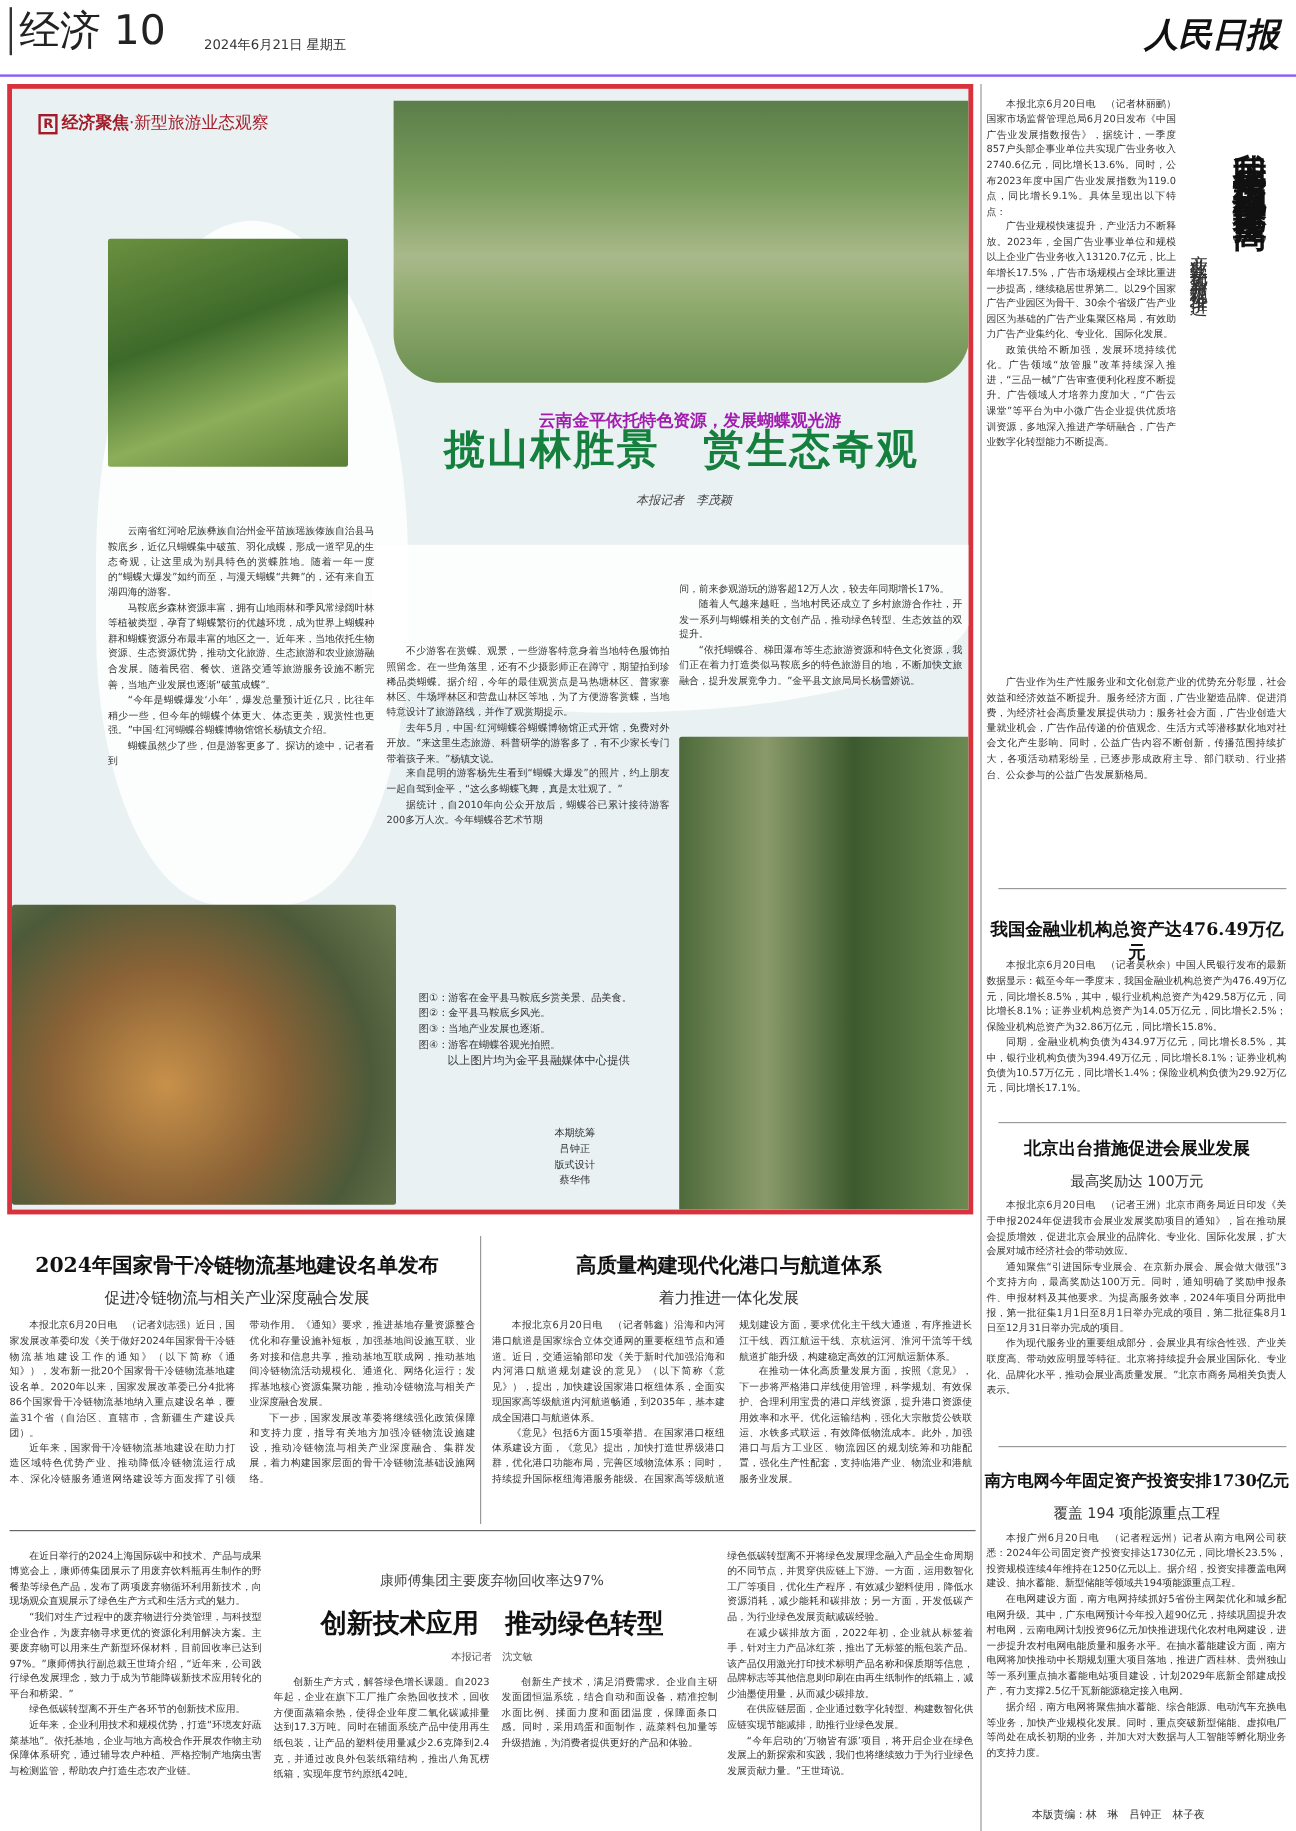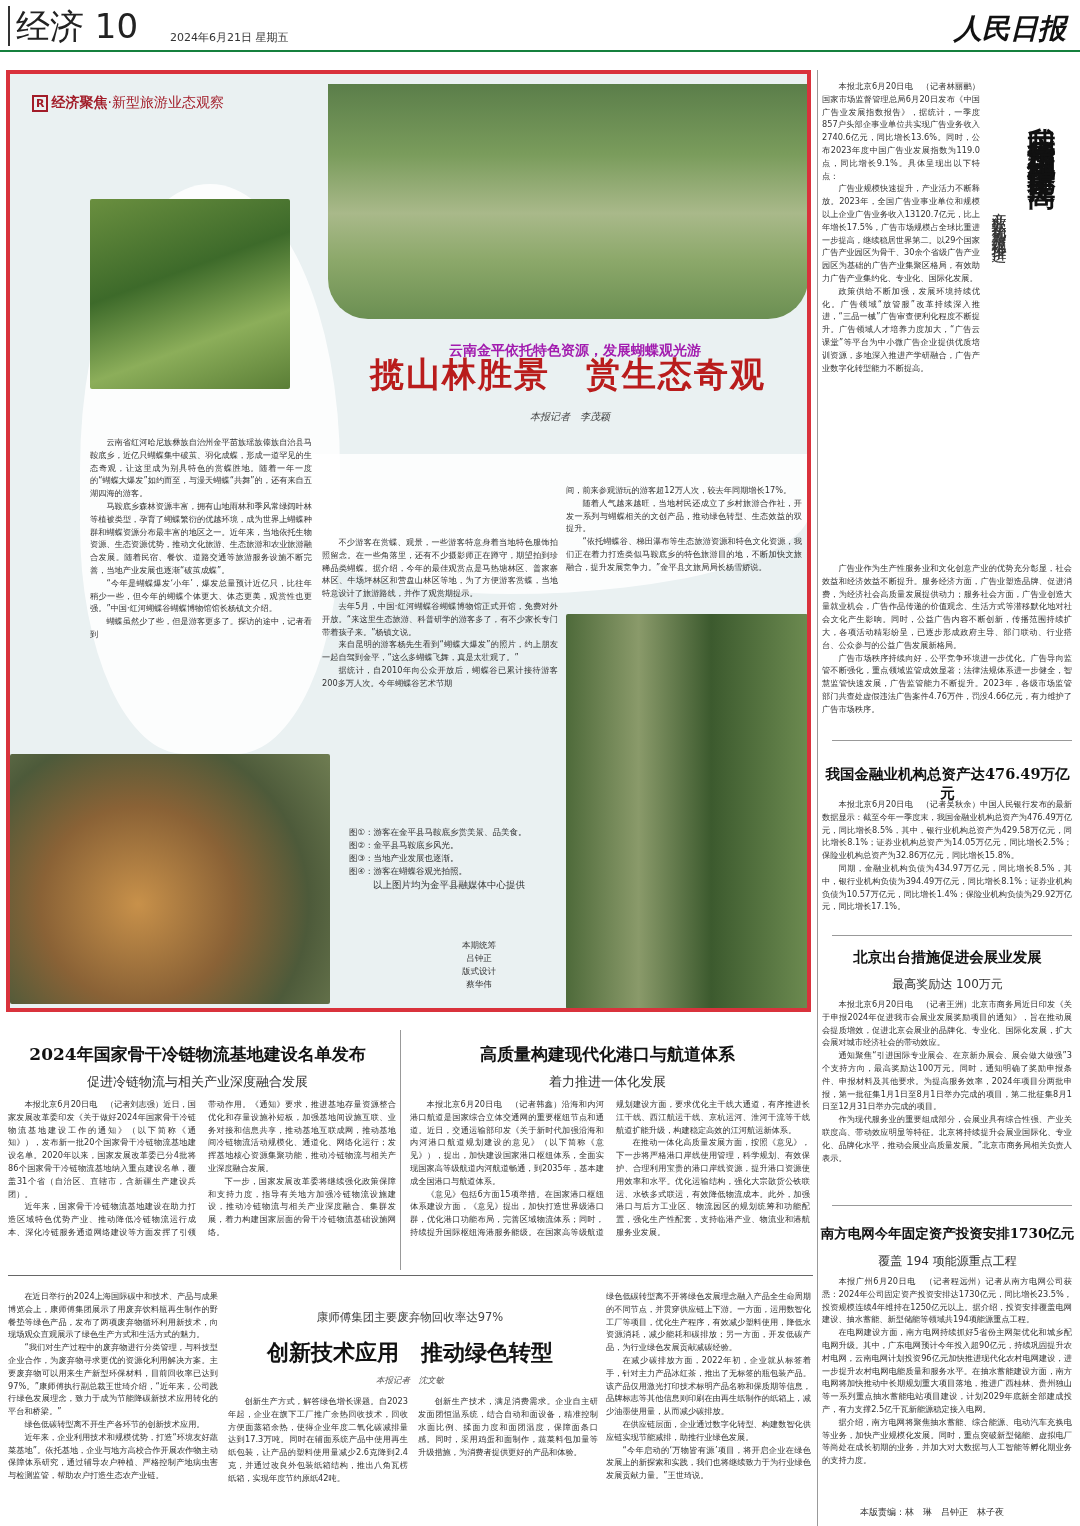--- a/index.html
+++ b/index.html
@@ -1,33 +1,33 @@
 <!DOCTYPE html>
 <html><head>
 <meta charset="utf-8">
 <style>
 *{margin:0;padding:0;box-sizing:border-box}
 body{width:1080px;height:1526px;background:#fff;font-family:"DejaVu Sans",sans-serif;color:#222;position:relative;overflow:hidden}
-.hdr{position:absolute;left:0;top:0;width:1080px;height:52px;border-bottom:2px solid #15803d}
+.hdr{position:absolute;left:0;top:0;width:1080px;height:64px;border-bottom:2px solid #8b5cf6}
 .hdr .sec{position:absolute;left:8px;top:6px;font-size:34px;color:#222;border-left:2px solid #333;padding-left:6px;line-height:40px}
 .hdr .date{position:absolute;left:170px;top:30px;font-size:11px;color:#333}
 .hdr .logo{position:absolute;right:14px;top:10px;font-family:"DejaVu Serif",serif;font-size:28px;font-style:italic;font-weight:bold;color:#111}
 .feature{position:absolute;left:6px;top:70px;width:805px;height:942px;border:4px solid #d9323c;background:#eaf1f2;overflow:hidden}
 .kicker{position:absolute;left:22px;top:20px;font-size:14px;color:#a21c28;font-weight:bold}
 .kicker .r{display:inline-block;border:2px solid #a21c28;font-size:11px;padding:0 2px;margin-right:3px}
 .kicker .sub{font-weight:normal}
 .photo{position:absolute;border-radius:2px}
 .p1{left:80px;top:125px;width:200px;height:190px;background:linear-gradient(160deg,#6a8f3f,#3d6a2a 40%,#8cae5a 70%,#5a7e36)}
 .p2{left:318px;top:10px;width:480px;height:235px;background:linear-gradient(180deg,#5b7e4a 0%,#7a9c5c 30%,#a9b98a 55%,#8ca86a 75%,#6b8f52 100%);border-radius:0 0 40px 40px}
 .p3{left:0;top:680px;width:320px;height:250px;background:radial-gradient(circle at 40% 60%,#c8914a,#8a6236 40%,#4d5a3a 70%,#6f7d52)}
 .p4{left:556px;top:540px;width:242px;height:395px;background:linear-gradient(90deg,#4e6a3a,#8a9a6a 30%,#3c5a2e 60%,#6c8a50)}
 .ghost{position:absolute;left:70px;top:110px;width:260px;height:570px;background:#fff;border-radius:50% 50% 40% 40%;opacity:.85}
 .wing{position:absolute;left:300px;top:380px;width:500px;height:140px;background:#fff;border-radius:0 0 60% 40%;opacity:.85}
 .subhead{position:absolute;left:330px;top:268px;width:470px;text-align:center;font-size:14px;font-weight:bold;color:#a21caf}
-.headline{position:absolute;left:318px;top:278px;width:480px;text-align:center;font-size:34px;font-weight:bold;color:#b91c1c;letter-spacing:2px}
+.headline{position:absolute;left:318px;top:278px;width:480px;text-align:center;font-size:34px;font-weight:bold;color:#15803d;letter-spacing:2px}
 .byline{position:absolute;left:520px;top:336px;font-size:10px;color:#444;font-style:italic}
 .txt{position:absolute;font-size:8.2px;line-height:12.8px;color:#333;text-align:justify}
 .txt p{text-indent:2em}
 .caption{position:absolute;left:345px;top:822px;font-size:8.5px;line-height:13px;color:#333}
 .credit{position:absolute;left:455px;top:935px;font-size:8.5px;line-height:13px;text-align:center;color:#333}
 .rcol{position:absolute;left:817px;top:70px;width:263px;height:1456px;border-left:1px solid #999}
 .vtitle{position:absolute;left:1020px;top:105px;width:40px;writing-mode:vertical-rl;font-family:"DejaVu Serif",serif;font-size:28px;font-weight:bold;color:#111;letter-spacing:4px}
 .vsub{position:absolute;left:988px;top:200px;width:20px;writing-mode:vertical-rl;font-size:15px;color:#333;letter-spacing:3px}
 .h2{position:absolute;font-family:"DejaVu Serif",serif;font-weight:bold;color:#111;text-align:center}
 .h3{position:absolute;text-align:center;color:#333}
@@ -95,21 +95,20 @@
 <div class="rcol"></div>
 <div class="txt" style="left:822px;top:80px;width:158px">
   <p>本报北京6月20日电　（记者林丽鹂）国家市场监督管理总局6月20日发布《中国广告业发展指数报告》，据统计，一季度857户头部企事业单位共实现广告业务收入2740.6亿元，同比增长13.6%。同时，公布2023年度中国广告业发展指数为119.0点，同比增长9.1%。具体呈现出以下特点：</p>
   <p>广告业规模快速提升，产业活力不断释放。2023年，全国广告业事业单位和规模以上企业广告业务收入13120.7亿元，比上年增长17.5%，广告市场规模占全球比重进一步提高，继续稳居世界第二。以29个国家广告产业园区为骨干、30余个省级广告产业园区为基础的广告产业集聚区格局，有效助力广告产业集约化、专业化、国际化发展。</p>
   <p>政策供给不断加强，发展环境持续优化。广告领域“放管服”改革持续深入推进，“三品一械”广告审查便利化程度不断提升。广告领域人才培养力度加大，“广告云课堂”等平台为中小微广告企业提供优质培训资源，多地深入推进产学研融合，广告产业数字化转型能力不断提高。</p>
 </div>
 <div class="vtitle">我国广告市场规模全球比重提高</div>
 <div class="vsub">产业数字化创新升级稳步推进</div>
 <div class="txt" style="left:822px;top:562px;width:250px">
   <p>广告业作为生产性服务业和文化创意产业的优势充分彰显，社会效益和经济效益不断提升。服务经济方面，广告业塑造品牌、促进消费，为经济社会高质量发展提供动力；服务社会方面，广告业创造大量就业机会，广告作品传递的价值观念、生活方式等潜移默化地对社会文化产生影响。同时，公益广告内容不断创新，传播范围持续扩大，各项活动精彩纷呈，已逐步形成政府主导、部门联动、行业搭台、公众参与的公益广告发展新格局。</p>
-  <p>广告市场秩序持续向好，公平竞争环境进一步优化。广告导向监管不断强化，重点领域监管成效显著；法律法规体系进一步健全，智慧监管快速发展，广告监管能力不断提升。2023年，各级市场监管部门共查处虚假违法广告案件4.76万件，罚没4.66亿元，有力维护了广告市场秩序。</p>
 </div>
 <div class="rule" style="left:832px;top:740px;width:240px"></div>
 
 <div class="h2" style="left:820px;top:765px;width:255px;font-size:14.5px">我国金融业机构总资产达476.49万亿元</div>
 <div class="txt" style="left:822px;top:798px;width:250px">
   <p>本报北京6月20日电　（记者吴秋余）中国人民银行发布的最新数据显示：截至今年一季度末，我国金融业机构总资产为476.49万亿元，同比增长8.5%，其中，银行业机构总资产为429.58万亿元，同比增长8.1%；证券业机构总资产为14.05万亿元，同比增长2.5%；保险业机构总资产为32.86万亿元，同比增长15.8%。</p>
   <p>同期，金融业机构负债为434.97万亿元，同比增长8.5%，其中，银行业机构负债为394.49万亿元，同比增长8.1%；证券业机构负债为10.57万亿元，同比增长1.4%；保险业机构负债为29.92万亿元，同比增长17.1%。</p>
 </div>
 <div class="rule" style="left:832px;top:935px;width:240px"></div>
 
@@ -144,21 +143,21 @@
 <div class="h3" style="left:405px;top:1073px;width:405px;font-size:13px">着力推进一体化发展</div>
 <div class="txt" style="left:410px;top:1098px;width:400px;column-count:2;column-gap:12px;height:160px">
   <p>本报北京6月20日电　（记者韩鑫）沿海和内河港口航道是国家综合立体交通网的重要枢纽节点和通道。近日，交通运输部印发《关于新时代加强沿海和内河港口航道规划建设的意见》（以下简称《意见》），提出，加快建设国家港口枢纽体系，全面实现国家高等级航道内河航道畅通，到2035年，基本建成全国港口与航道体系。</p>
   <p>《意见》包括6方面15项举措。在国家港口枢纽体系建设方面，《意见》提出，加快打造世界级港口群，优化港口功能布局，完善区域物流体系；同时，持续提升国际枢纽海港服务能级。在国家高等级航道规划建设方面，要求优化主干线大通道，有序推进长江干线、西江航运干线、京杭运河、淮河干流等干线航道扩能升级，构建稳定高效的江河航运新体系。</p>
   <p>在推动一体化高质量发展方面，按照《意见》，下一步将严格港口岸线使用管理，科学规划、有效保护、合理利用宝贵的港口岸线资源，提升港口资源使用效率和水平。优化运输结构，强化大宗散货公铁联运、水铁多式联运，有效降低物流成本。此外，加强港口与后方工业区、物流园区的规划统筹和功能配置，强化生产性配套，支持临港产业、物流业和港航服务业发展。</p>
 </div>
 <div class="rule" style="left:8px;top:1275px;width:805px;background:#666"></div>
 
 <div class="h3" style="left:200px;top:1310px;width:420px;font-size:11.5px;color:#444">康师傅集团主要废弃物回收率达97%</div>
 <div class="h2" style="left:200px;top:1338px;width:420px;font-size:22px">创新技术应用　推动绿色转型</div>
-<div class="h3" style="left:200px;top:1375px;width:420px;font-size:8.5px;font-style:italic;color:#555">本报记者　沈文敏</div>
+<div class="h3" style="left:200px;top:1375px;width:420px;font-size:8.5px;color:#555">本报记者　沈文敏</div>
 <div class="txt" style="left:8px;top:1290px;width:210px">
   <p>在近日举行的2024上海国际碳中和技术、产品与成果博览会上，康师傅集团展示了用废弃饮料瓶再生制作的野餐垫等绿色产品，发布了两项废弃物循环利用新技术，向现场观众直观展示了绿色生产方式和生活方式的魅力。</p>
   <p>“我们对生产过程中的废弃物进行分类管理，与科技型企业合作，为废弃物寻求更优的资源化利用解决方案。主要废弃物可以用来生产新型环保材料，目前回收率已达到97%。”康师傅执行副总裁王世琦介绍，“近年来，公司践行绿色发展理念，致力于成为节能降碳新技术应用转化的平台和桥梁。”</p>
   <p>绿色低碳转型离不开生产各环节的创新技术应用。</p>
   <p>近年来，企业利用技术和规模优势，打造“环境友好蔬菜基地”。依托基地，企业与地方高校合作开展农作物主动保障体系研究，通过辅导农户种植、严格控制产地病虫害与检测监管，帮助农户打造生态农产业链。</p>
 </div>
 <div class="txt" style="left:228px;top:1395px;width:180px;height:128px;overflow:hidden">
   <p>创新生产方式，解答绿色增长课题。自2023年起，企业在旗下工厂推广余热回收技术，回收方便面蒸箱余热，使得企业年度二氧化碳减排量达到17.3万吨。同时在辅面系统产品中使用再生纸包装，让产品的塑料使用量减少2.6克降到2.4克，并通过改良外包装纸箱结构，推出八角瓦楞纸箱，实现年度节约原纸42吨。</p>
 </div>
 <div class="txt" style="left:418px;top:1395px;width:180px;height:128px;overflow:hidden">

